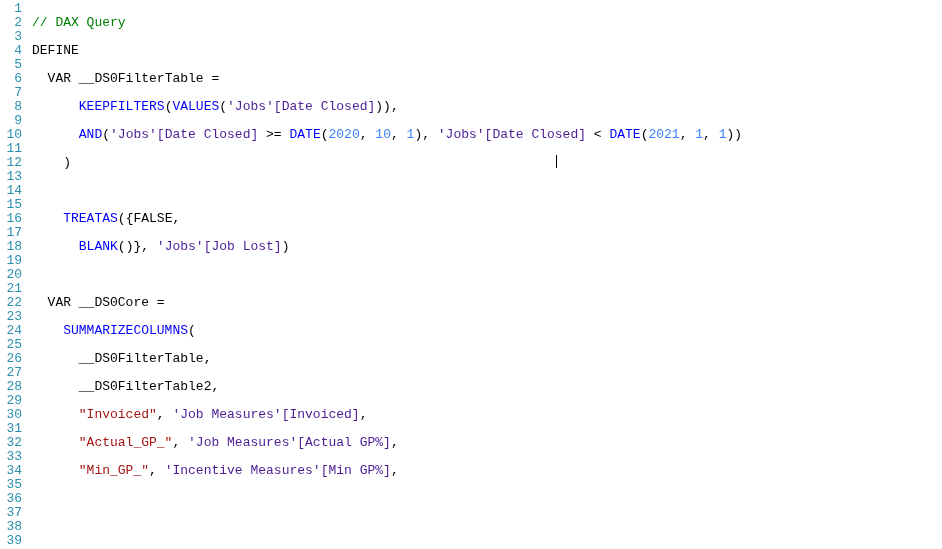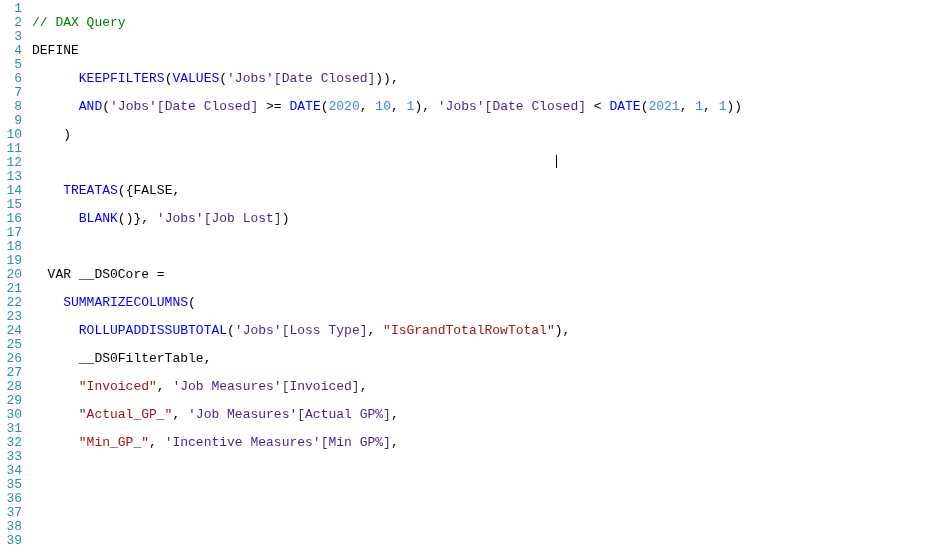--- a/index.html
+++ b/index.html
@@ -16,31 +16,32 @@
   .cursor{display:inline-block;width:1px;height:13px;border-left:1px solid #000;position:absolute;left:556px;top:155px}
 </style>
 </head>
 <body>
 
 <div class="editor">
   <div class="gutter" id="gutter"><div class="ln">1</div><div class="ln">2</div><div class="ln">3</div><div class="ln">4</div><div class="ln">5</div><div class="ln">6</div><div class="ln">7</div><div class="ln">8</div><div class="ln">9</div><div class="ln">10</div><div class="ln">11</div><div class="ln">12</div><div class="ln">13</div><div class="ln">14</div><div class="ln">15</div><div class="ln">16</div><div class="ln">17</div><div class="ln">18</div><div class="ln">19</div><div class="ln">20</div><div class="ln">21</div><div class="ln">22</div><div class="ln">23</div><div class="ln">24</div><div class="ln">25</div><div class="ln">26</div><div class="ln">27</div><div class="ln">28</div><div class="ln">29</div><div class="ln">30</div><div class="ln">31</div><div class="ln">32</div><div class="ln">33</div><div class="ln">34</div><div class="ln">35</div><div class="ln">36</div><div class="ln">37</div><div class="ln">38</div><div class="ln">39</div></div>
   <div class="code">
 <div class="ln"><span class="c-comment">// DAX Query</span></div>
 <div class="ln"><span class="c-kw">DEFINE</span></div>
+<div class="ln"><span class="c-kw">  VAR</span><span> __DS0FilterTable =</span></div>
 <div class="ln"><span class="c-fn">      KEEPFILTERS</span><span>(</span><span class="c-fn">VALUES</span><span>(</span><span class="c-col">'Jobs'[Date Closed]</span><span>)),</span></div>
 <div class="ln"><span class="c-fn">      AND</span><span>(</span><span class="c-col">'Jobs'[Date Closed]</span><span> &gt;= </span><span class="c-fn">DATE</span><span>(</span><span class="c-num">2020</span><span>, </span><span class="c-num">10</span><span>, </span><span class="c-num">1</span><span>), </span><span class="c-col">'Jobs'[Date Closed]</span><span> &lt; </span><span class="c-fn">DATE</span><span>(</span><span class="c-num">2021</span><span>, </span><span class="c-num">1</span><span>, </span><span class="c-num">1</span><span>))</span></div>
 <div class="ln"><span>    )</span></div>
 <div class="ln"></div>
 <div class="ln"><span class="c-fn">    TREATAS</span><span>({</span><span class="c-kw">FALSE</span><span>,</span></div>
 <div class="ln"><span class="c-fn">      BLANK</span><span>()}, </span><span class="c-col">'Jobs'[Job Lost]</span><span>)</span></div>
 <div class="ln"></div>
 <div class="ln"><span class="c-kw">  VAR</span><span> __DS0Core =</span></div>
 <div class="ln"><span class="c-fn">    SUMMARIZECOLUMNS</span><span>(</span></div>
-<div class="ln"><span class="c-fn">      ROLLUPADDISSUBTOTAL</span><span>(</span><span class="c-col">'Jobs'[Loss Type]</span><span>, </span><span class="c-str">"IsGrandTotalRowTotal"</span><span>),</span></div>
 <div class="ln"><span>      __DS0FilterTable,</span></div>
+<div class="ln"><span>      __DS0FilterTable2,</span></div>
 <div class="ln"><span class="c-str">      "Invoiced"</span><span>, </span><span class="c-col">'Job Measures'[Invoiced]</span><span>,</span></div>
 <div class="ln"><span class="c-str">      "Actual_GP_"</span><span>, </span><span class="c-col">'Job Measures'[Actual GP%]</span><span>,</span></div>
 <div class="ln"><span class="c-str">      "Min_GP_"</span><span>, </span><span class="c-col">'Incentive Measures'[Min GP%]</span><span>,</span></div>
 
 
 
 
 
 
 

